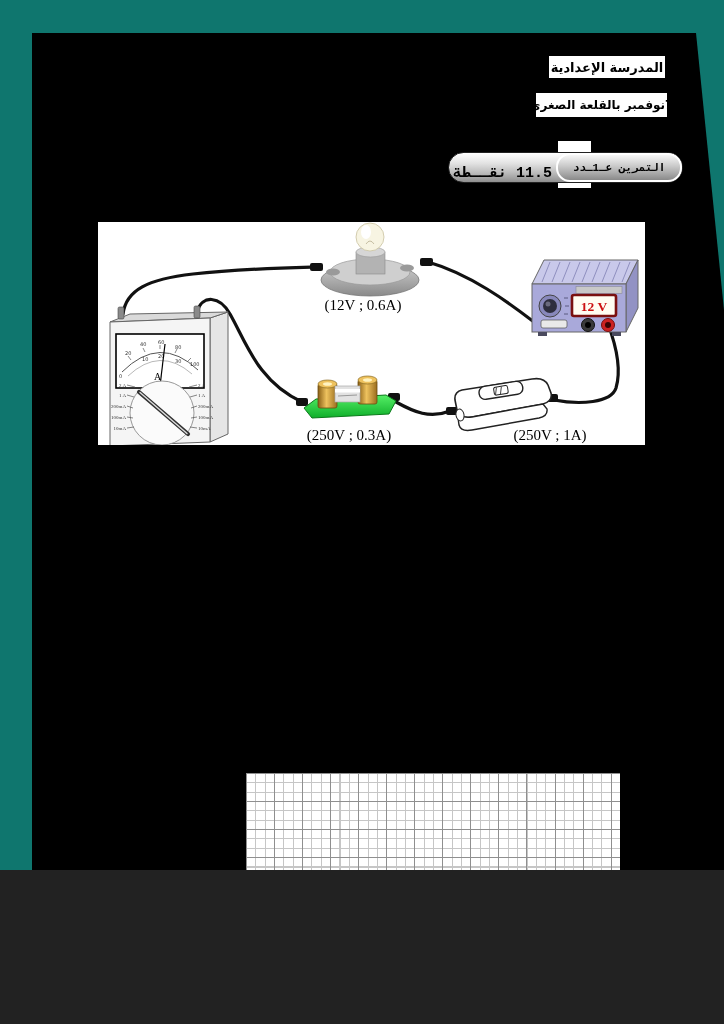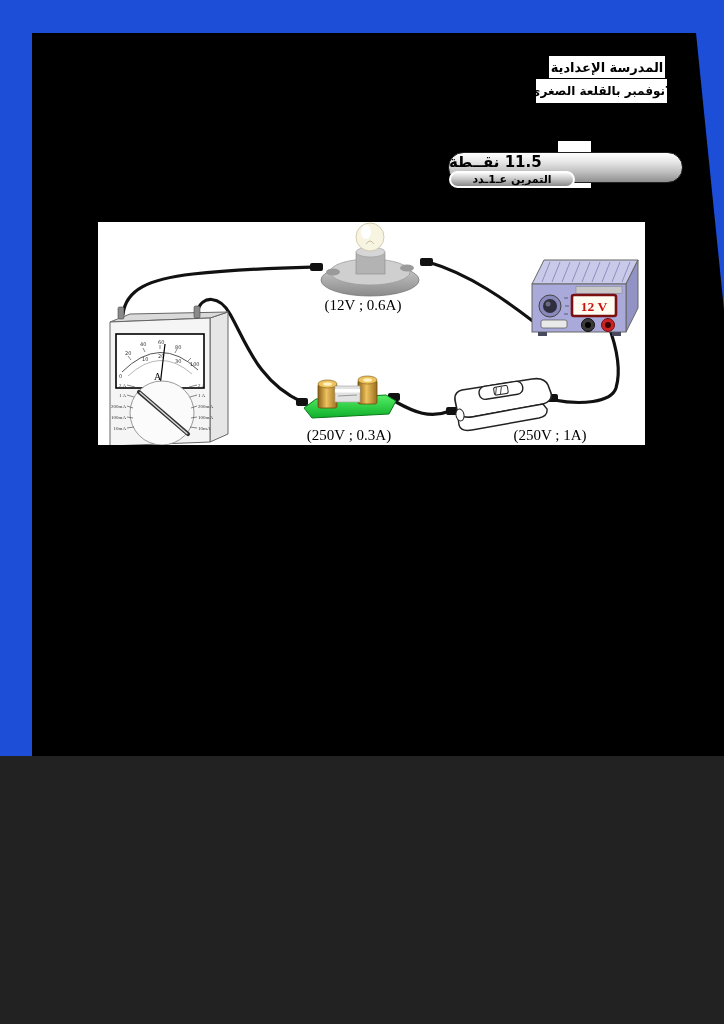--- a/index.html
+++ b/index.html
@@ -1,27 +1,27 @@
 <!DOCTYPE html>
 <html><head>
 <meta charset="utf-8">
 <style>
   html,body{margin:0;padding:0;background:#222;}
-  #page{position:relative;width:724px;height:756px;background:#1d4ed8;overflow:hidden;
+  #page{position:relative;width:724px;height:870px;background:#0f766e;overflow:hidden;
         font-family:"DejaVu Sans",sans-serif;}
   .abs{position:absolute;}
   #black-sheet{left:32px;top:33px;width:692px;height:991px;background:#000;
     clip-path:polygon(0 0,664px 0,692px 277px,692px 991px,0 991px);}
   .hdrbox{background:#fff;color:#000;display:flex;align-items:center;justify-content:center;
     font-weight:bold;white-space:nowrap;}
   
   #badge-block{background:#fff;}
   #badge-pill{border-radius:16px;border:1px solid #222;
     background:linear-gradient(180deg,#ffffff 0%,#e3e3e3 35%,#b9b9b9 70%,#8f8f8f 100%);
-    display:flex;flex-direction:column;align-items:flex-start;}
+    display:flex;flex-direction:row;align-items:flex-end;font-family:Liberation Mono, monospace;}
   #badge-points{flex:1;text-align:center;font-weight:bold;font-size:15px;color:#000;direction:rtl;}
   #badge-title{width:122px;height:25px;border-radius:14px;border:2px solid #fff;
     background:linear-gradient(180deg,#f7f7f7 0%,#c9c9c9 45%,#8a8a8a 100%);
     display:flex;align-items:center;justify-content:center;
     font-weight:bold;font-size:11px;color:#000;direction:rtl;}
   
   #circuit-panel{background:#fff;}
   
   #graph-grid{background-color:#ffffff;background-image:
     repeating-linear-gradient(to right,#8f8f8f 0 1px,transparent 1px 28.05px),
@@ -34,21 +34,21 @@
   .tick{stroke:#555;stroke-width:.7;}
 </style>
 </head>
 <body>
 
 <div id="page">
 
   <div id="black-sheet" class="abs"></div>
 
   <div class="hdrbox abs" style="left:549px;top:56px;width:116px;height:22px;font-size:13px;" dir="rtl">المدرسة الإعدادية</div>
-  <div class="hdrbox abs" style="left:536px;top:79px;width:131px;height:24px;font-size:12px;" dir="rtl">7نوفمبر بالقلعة الصغرى</div>
+  <div class="hdrbox abs" style="left:536px;top:93px;width:131px;height:24px;font-size:12px;" dir="rtl">7نوفمبر بالقلعة الصغرى</div>
 
   <div id="badge-block" class="abs" style="left:558px;top:141px;width:33px;height:47px;"></div>
   <div id="badge-pill" class="abs" style="left:448px;top:152px;width:233px;height:29px;">
     <span id="badge-points">11.5 نقــطة</span>
     <span id="badge-title">التمرين عـ1ـدد</span>
   </div>
 
   <div id="circuit-panel" class="abs" style="left:98px;top:222px;width:547px;height:223px;">
     <svg width="547" height="223" viewBox="0 0 547 223">
       <defs>

